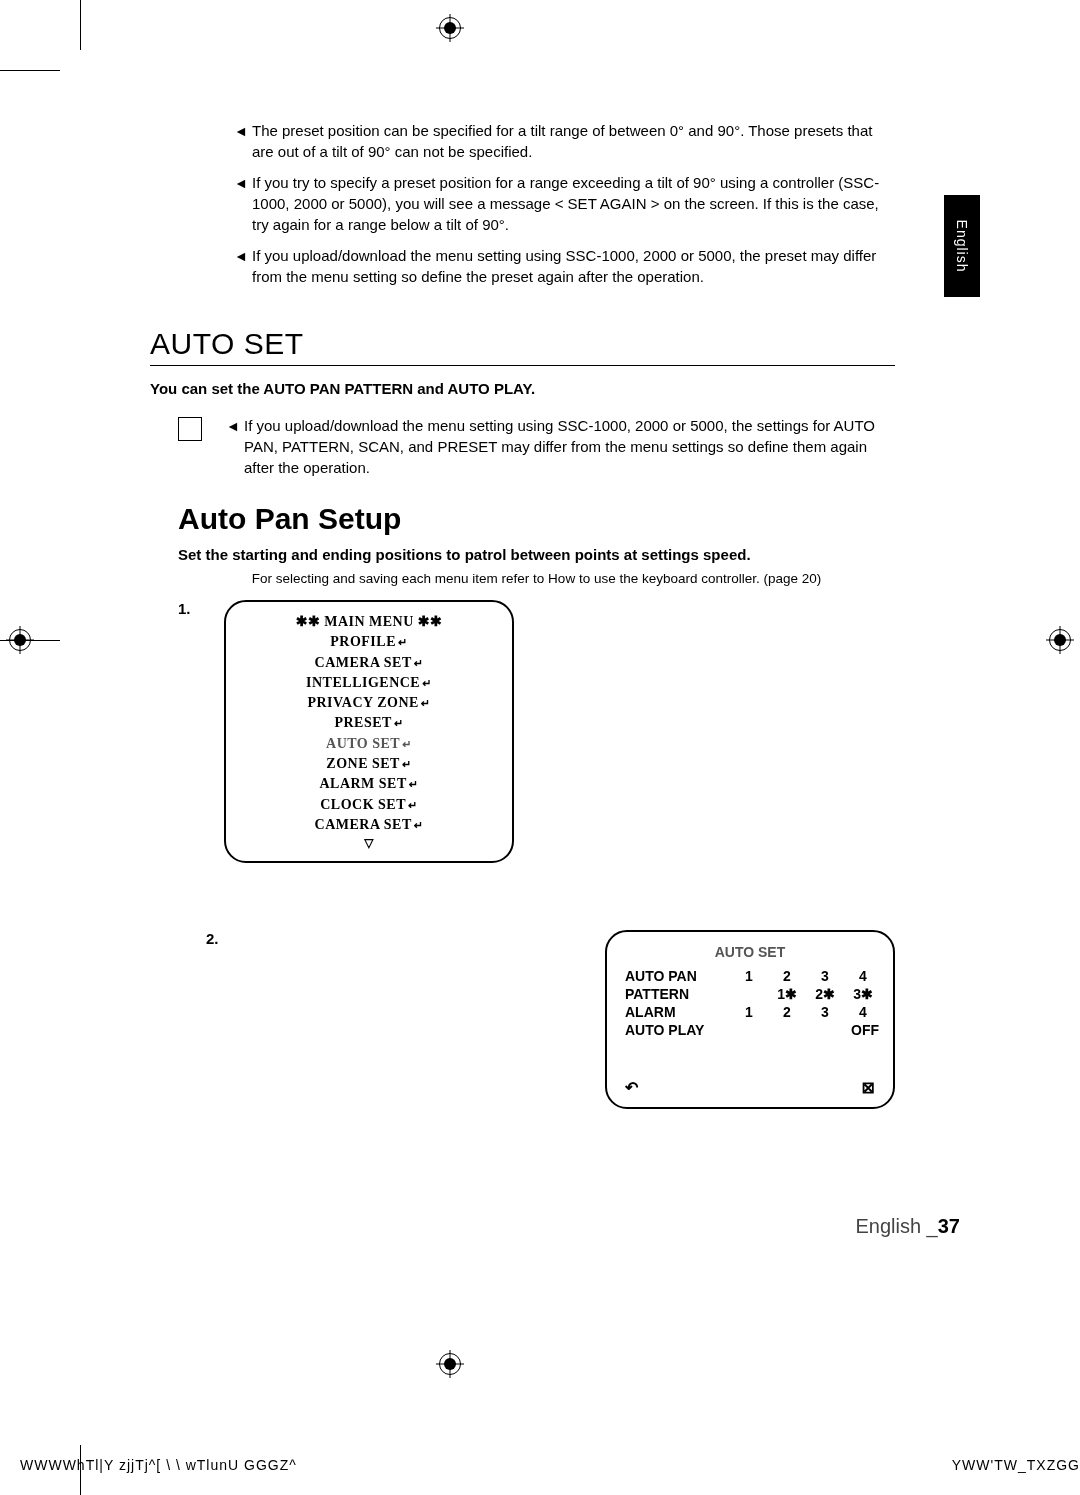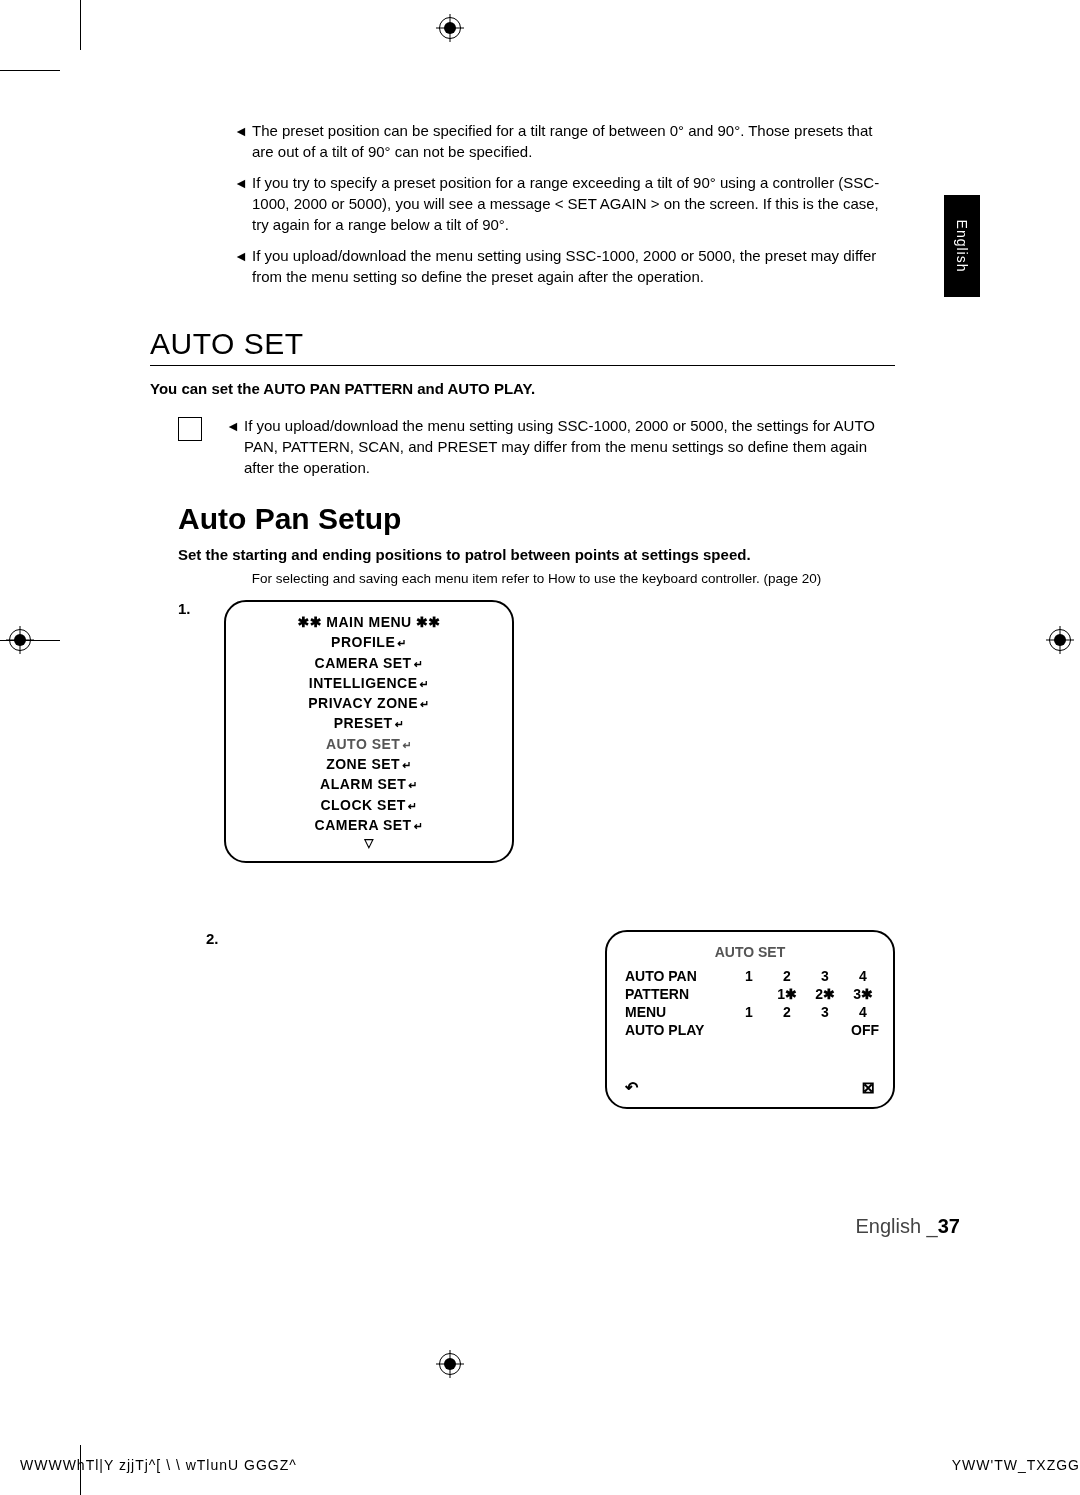--- a/index.html
+++ b/index.html
@@ -22,21 +22,21 @@
   .note-block { display:flex; align-items:flex-start; margin-bottom:24px; }
   .note-icon { width:24px; height:24px; border:1.5px solid #000; margin-right: 24px; margin-top: 2px; flex:0 0 24px; }
   .subhead { font-family: "Arial Narrow", Arial, sans-serif; font-size: 30px; font-weight: 600; margin-bottom: 10px; }
   .bold { font-weight: bold; margin-bottom: 8px; }
   .small { font-size: 13.5px; margin-bottom: 14px; text-align: center; }
   .step-row { display:flex; align-items:flex-start; margin-bottom: 16px; }
   .step-num { width: 26px; font-weight:bold; }
   .step-text { flex:1; }
   .step-right { width: 290px; margin-left: 20px; }
 
-  .osd-box { border: 2px solid #000; border-radius: 22px; padding: 10px 14px 8px; font-family: Liberation Sans, sans-serif; font-size: 14px; line-height: 1.45; text-align:center; margin-bottom: 24px; }
+  .osd-box { border: 2px solid #000; border-radius: 22px; padding: 10px 14px 8px; font-family: Liberation Serif, serif; font-size: 14px; line-height: 1.45; text-align:center; margin-bottom: 24px; }
   .osd-box .line { text-shadow: -1px 0 #fff, 1px 0 #fff, 0 -1px #fff, 0 1px #fff; font-weight:bold; letter-spacing:0.5px; }
   .osd-box .hl { color:#555; }
   .osd-box .dn { font-size:12px; }
   .ret::after { content:"↵"; font-size:11px; margin-left:2px; }
 
   .osd-table { border: 2px solid #000; border-radius: 22px; padding: 12px 18px 10px; font-size:14px; font-weight:bold; }
   .osd-table .title { text-align:center; color:#555; margin-bottom:8px; }
   .osd-row { display:flex; justify-content:space-between; margin-bottom:2px; }
   .osd-row .lbl { flex:0 0 90px; }
   .osd-row .nums { flex:1; display:flex; justify-content:flex-end; gap:14px; }
@@ -148,21 +148,21 @@
       <div class="osd-row">
         <span class="lbl">PATTERN</span>
         <span class="nums">
             <span></span>
             <span>1✱</span>
             <span>2✱</span>
             <span>3✱</span>
           </span>
       </div>
       <div class="osd-row">
-        <span class="lbl">MENU</span>
+        <span class="lbl">ALARM</span>
         <span class="nums">
             <span>1</span>
             <span>2</span>
             <span>3</span>
             <span>4</span>
           </span>
       </div>
       <div class="osd-row">
         <span class="lbl">AUTO PLAY</span>
         <span class="nums">

